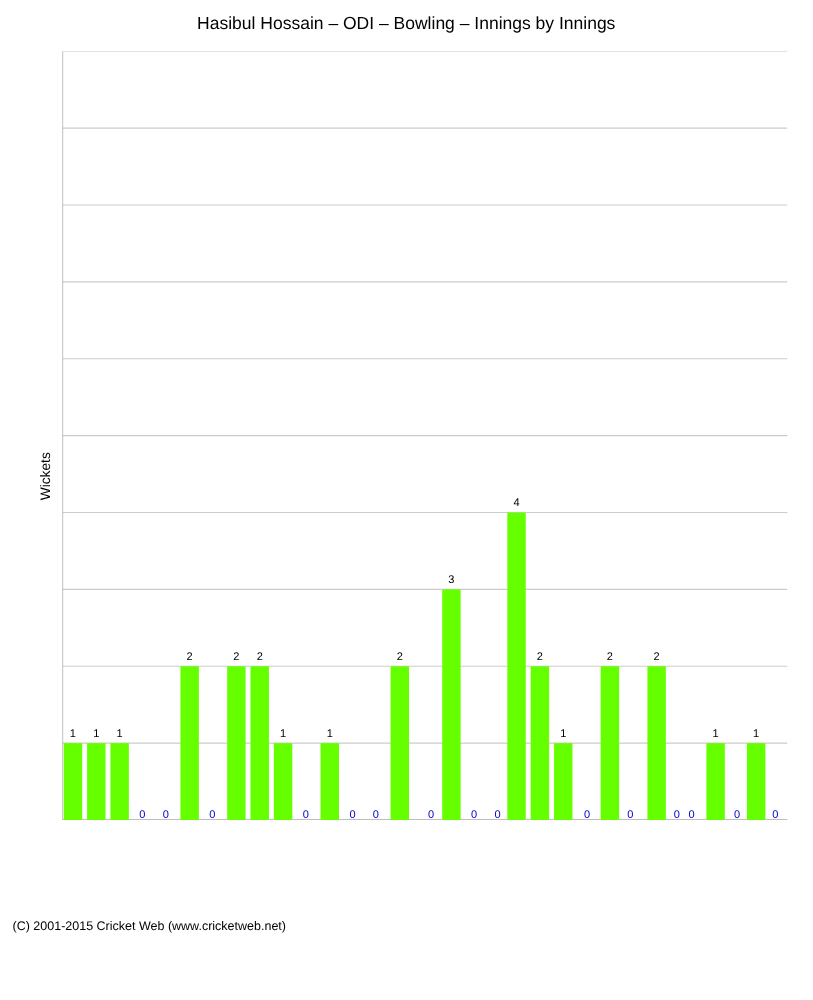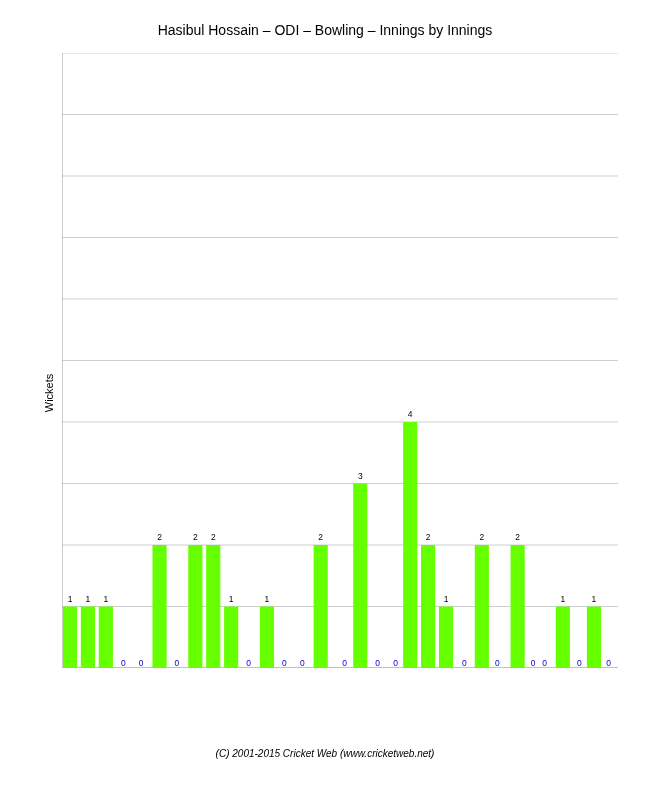--- a/index.html
+++ b/index.html
@@ -7,35 +7,33 @@
       width: 650px;
       height: 800px;
       background: #fff;
       font-family: Arial, sans-serif;
       font-size: 12px;
     }
     .chart-container {
       width: 650px;
       height: 800px;
       position: relative;
-      padding: 22px;
+      padding: 10px;
     }
     .chart-title {
       text-align: center;
       font-size: 14px;
       font-weight: normal;
       margin-bottom: 5px;
       color: #000;
     }
     .copyright {
-      text-align: center;
       font-size: 10px;
       color: #000;
       margin-top: 5px;
-      font-style: italic;
     }
   </style>
 </head>
 <body>
 
 <div class="chart-container">
   <div class="chart-title">Hasibul Hossain – ODI – Bowling – Innings by Innings</div>
 
   <div style="position:relative; width:100%; height:700px;">
 

